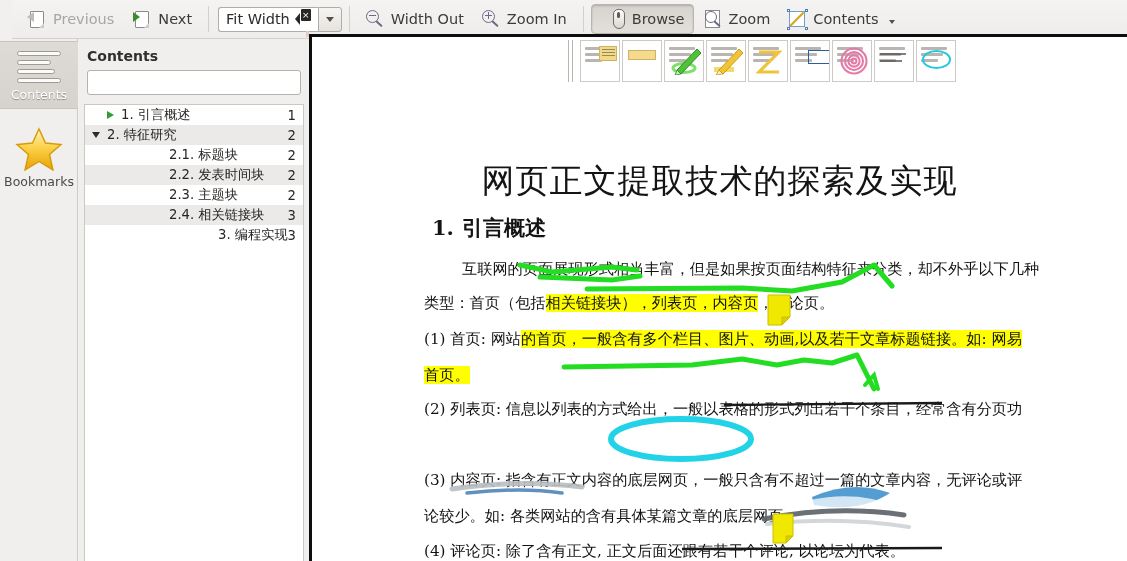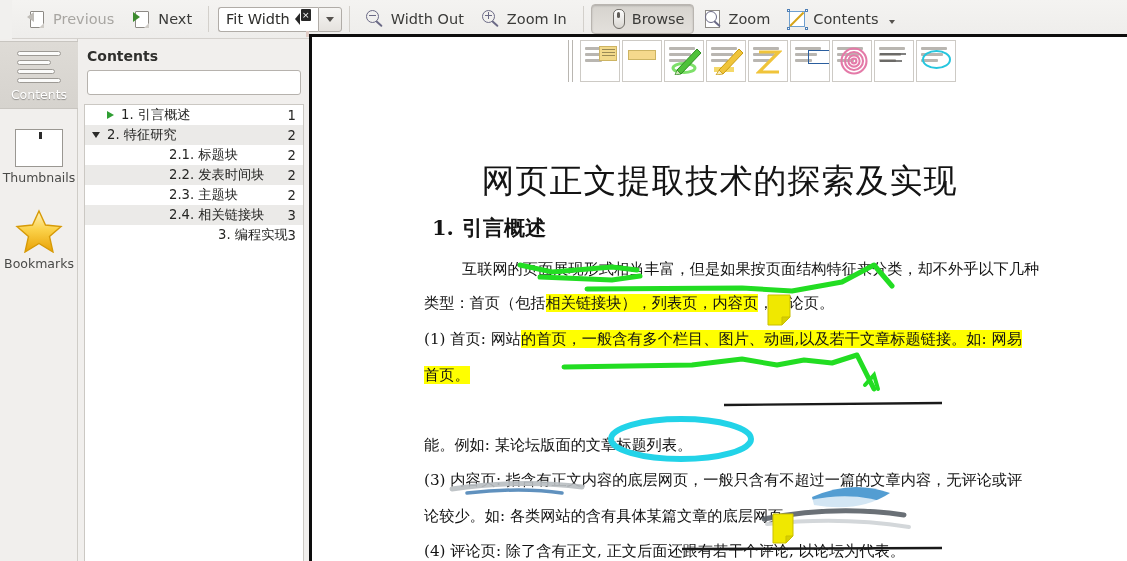--- a/index.html
+++ b/index.html
@@ -428,24 +428,20 @@
     <div class="rail-item active" style="margin-top:2px;">
       <span class="ico-lines">
         <span></span>
           <span></span>
           <span></span>
           <span></span>
       </span>
       <span class="rail-label">Contents</span>
     </div>
 
-    <div class="rail-item" style="margin-top:12px;">
-      <span class="ico-thumb"><span class="pic"></span></span>
-      <span class="rail-label">Thumbnails</span>
-    </div>
 
 
     <div class="rail-item" style="margin-top:10px;">
       <span class="ico-star">
         <svg width="48" height="44" viewBox="0 0 48 44">
           <defs>
             <linearGradient id="starg" x1="0" y1="0" x2="0" y2="1">
               <stop offset="0%" stop-color="#fff3c0"></stop>
               <stop offset="45%" stop-color="#fbd24a"></stop>
               <stop offset="100%" stop-color="#e8a105"></stop>
@@ -640,21 +636,21 @@
       </div>
 
       <div class="body-txt" style="top:292px;">
         <span>(1) 首页: 网站</span><span class="hl">的首页，一般含有多个栏目、图片、动画,以及若干文章标题链接。如: 网易</span>
       </div>
 
       <div class="body-txt" style="top:328px;">
         <span class="hl">首页。</span>
       </div>
 
-      <div class="body-txt" style="top:398px;">能。例如: 某论坛版面的文章标题列表。</div>
+      <div class="body-txt" style="top:362px;">(2) 列表页: 信息以列表的方式给出，一般以表格的形式列出若干个条目，经常含有分页功</div>
       <div class="body-txt" style="top:433px;">(3) 内容页: 指含有正文内容的底层网页，一般只含有不超过一篇的文章内容，无评论或评</div>
       <div class="body-txt" style="top:469px;">论较少。如: 各类网站的含有具体某篇文章的底层网页。</div>
       <div class="body-txt" style="top:504px;">(4) 评论页: 除了含有正文, 正文后面还跟有若干个评论, 以论坛为代表。</div>
 
       <svg class="ink" style="left:0;top:0;" width="818" height="527" viewBox="0 0 818 527">
 
         <polyline points="208,228 240,235 300,230 325,233" fill="none" stroke="#22dd22" stroke-width="5" stroke-linecap="round"></polyline>
         <polyline points="228,240 300,243 328,239" fill="none" stroke="#22dd22" stroke-width="5" stroke-linecap="round"></polyline>
         <polyline points="275,252 430,251 480,254 530,245 562,228 580,249" fill="none" stroke="#22dd22" stroke-width="5" stroke-linecap="round" stroke-linejoin="round"></polyline>
         <polyline points="252,330 380,328 430,322 465,328 492,323 520,326 545,318 556,340 562,352" fill="none" stroke="#22dd22" stroke-width="5" stroke-linecap="round" stroke-linejoin="round"></polyline>

